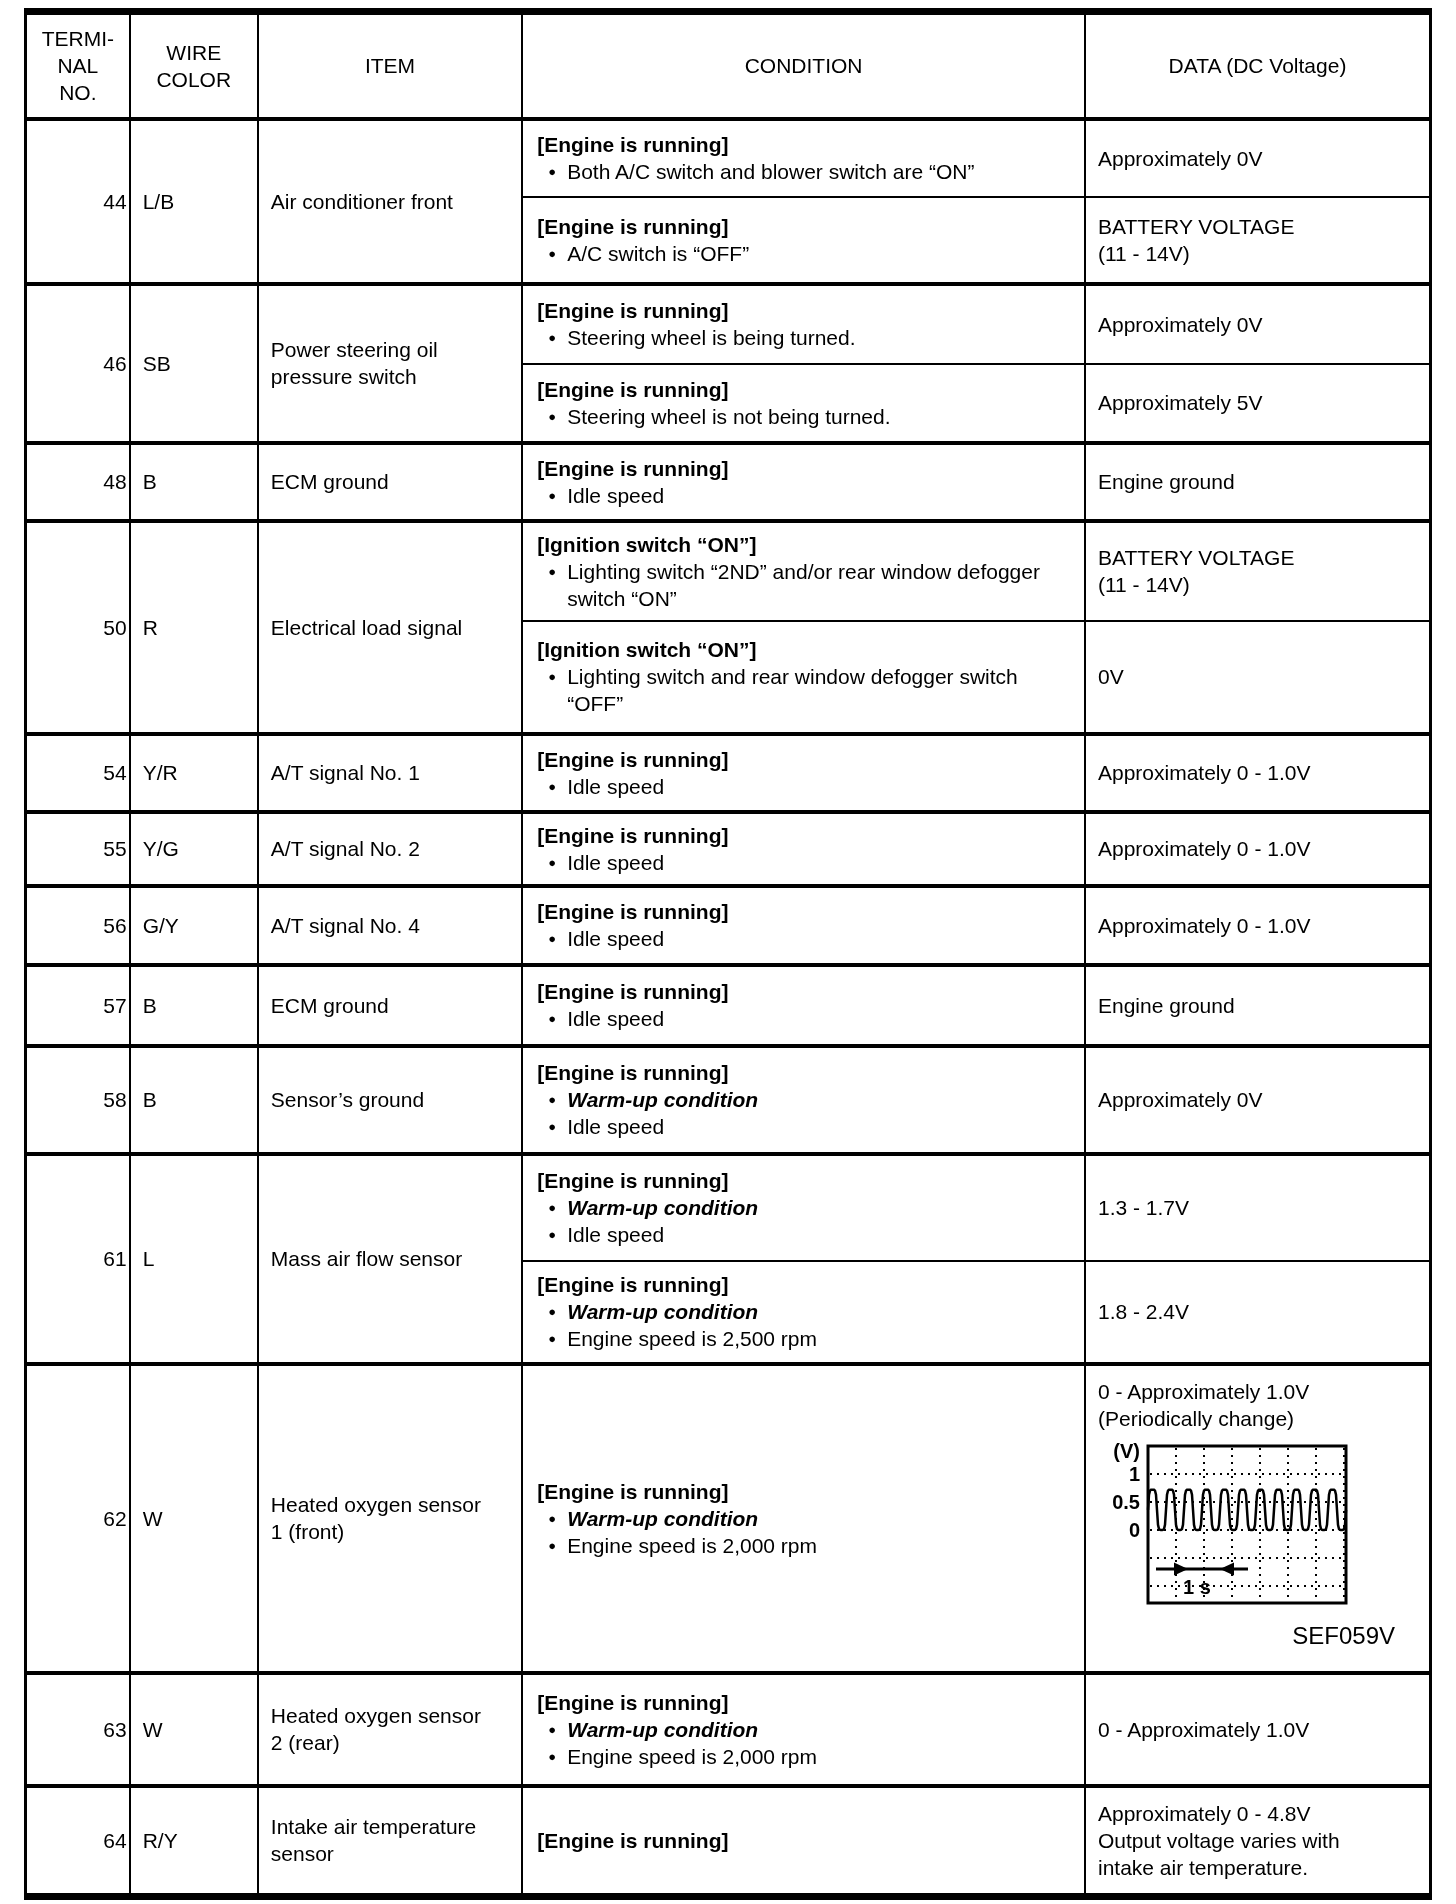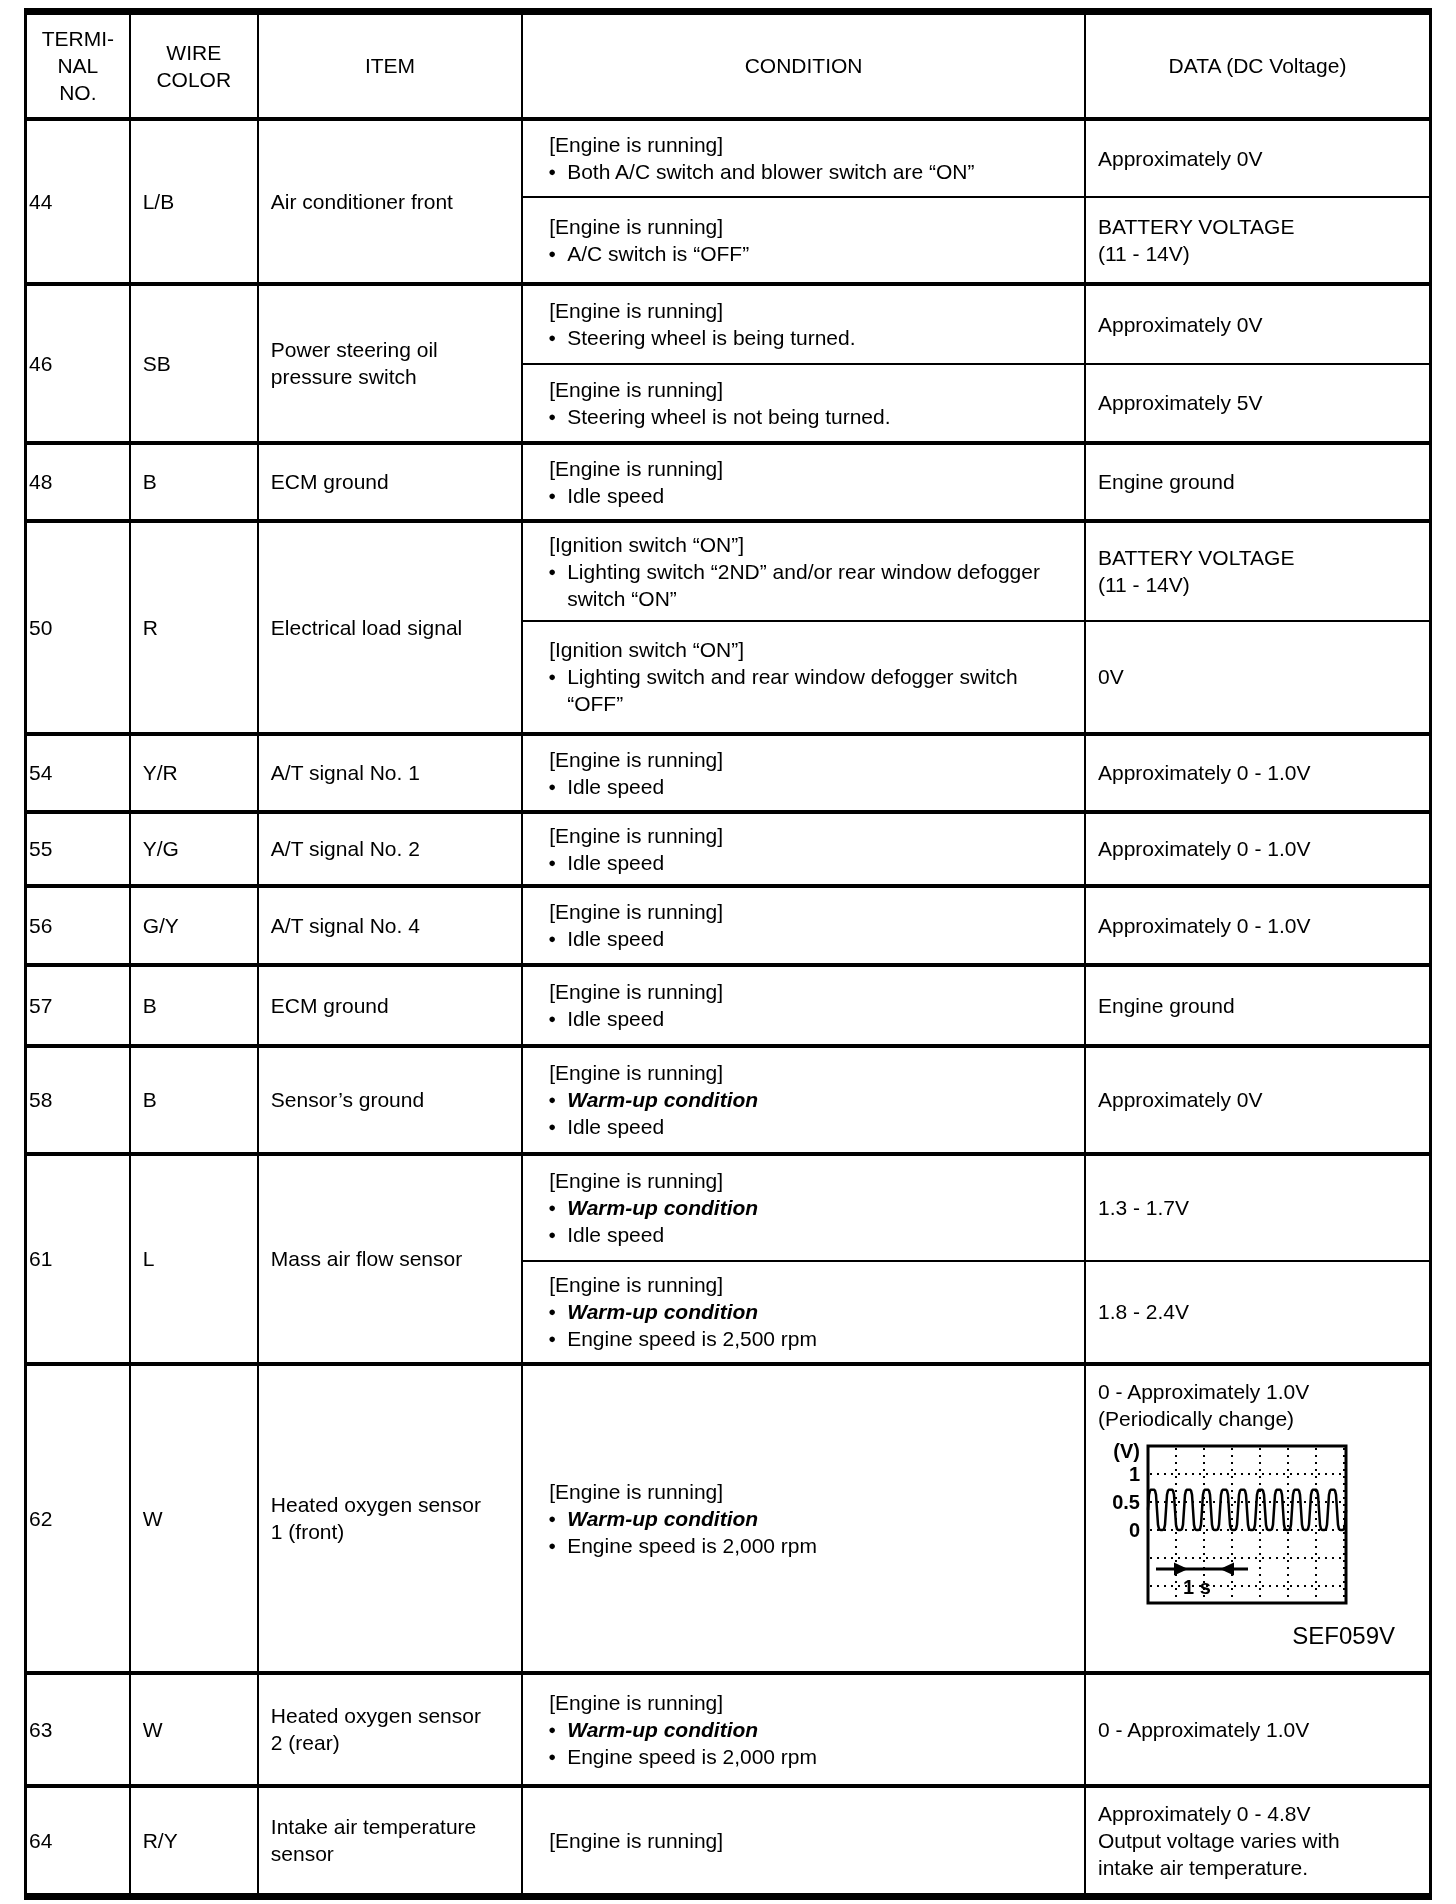--- a/index.html
+++ b/index.html
@@ -5,27 +5,27 @@
   html,body{margin:0;padding:0;background:#fff;color:#000;}
   body{width:1456px;height:1904px;font-family:"Liberation Sans","DejaVu Sans",sans-serif;}
   .page{padding:8px 22px 12px 24px;}
   table{border-collapse:collapse;table-layout:fixed;width:1408px;
         border:3px solid #000;border-top-width:7px;border-bottom-width:7px;}
   thead tr{height:107px;}
   th,td{border:2px solid #000;font-size:21px;line-height:27px;font-weight:400;
         vertical-align:middle;overflow:hidden;}
   thead th{border-bottom:4px solid #000;text-align:center;white-space:pre-line;padding:4px 2px;}
   tr.group-first td{border-top:4px solid #000;}
-  .c-term{text-align:left;padding:4px 2px;margin-top:36px;}
+  .c-term{text-align:right;padding:4px 2px;margin-top:36px;}
   .c-wire{padding:4px 6px 4px 12px;}
   .c-item{padding:6px 10px 6px 12px;white-space:pre-line;}
   .c-cond{padding:8px 8px 8px 14px;}
   .c-data{padding:8px 8px 8px 12px;}
   .c-data.top{vertical-align:top;padding-top:12px;}
-  .state{font-weight:400;margin-left:12px;}
+  .state{font-weight:700;}
   .bline{display:flex;align-items:flex-start;}
   .dot{flex:0 0 30px;width:30px;text-align:center;font-size:13px;line-height:27px;}
   .btxt{flex:1 1 auto;}
   .btxt.b{font-weight:700;font-style:italic;}
   .pre{white-space:pre-line;}
   .scopewrap{margin:10px 0 0 4px;}
   .scope .grid{stroke:#000;stroke-width:2;stroke-dasharray:2 5;}
   .scope .plotbox{fill:none;stroke:#000;stroke-width:3;}
   .scope .wave{fill:none;stroke:#000;stroke-width:2.5;}
   .scope .arr{stroke:#000;stroke-width:3;}

